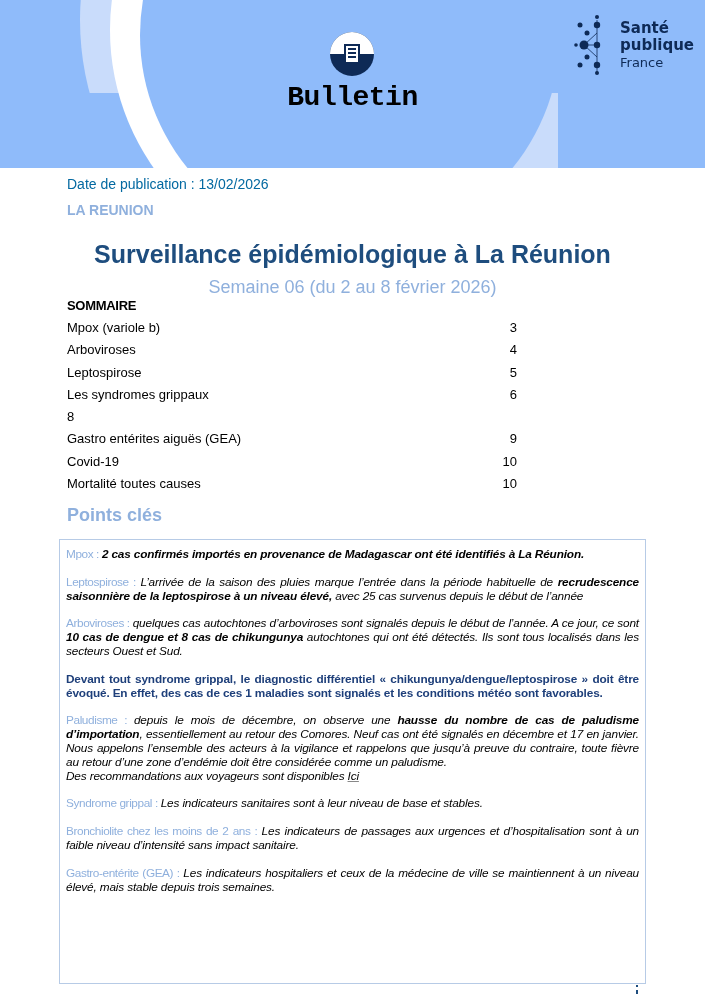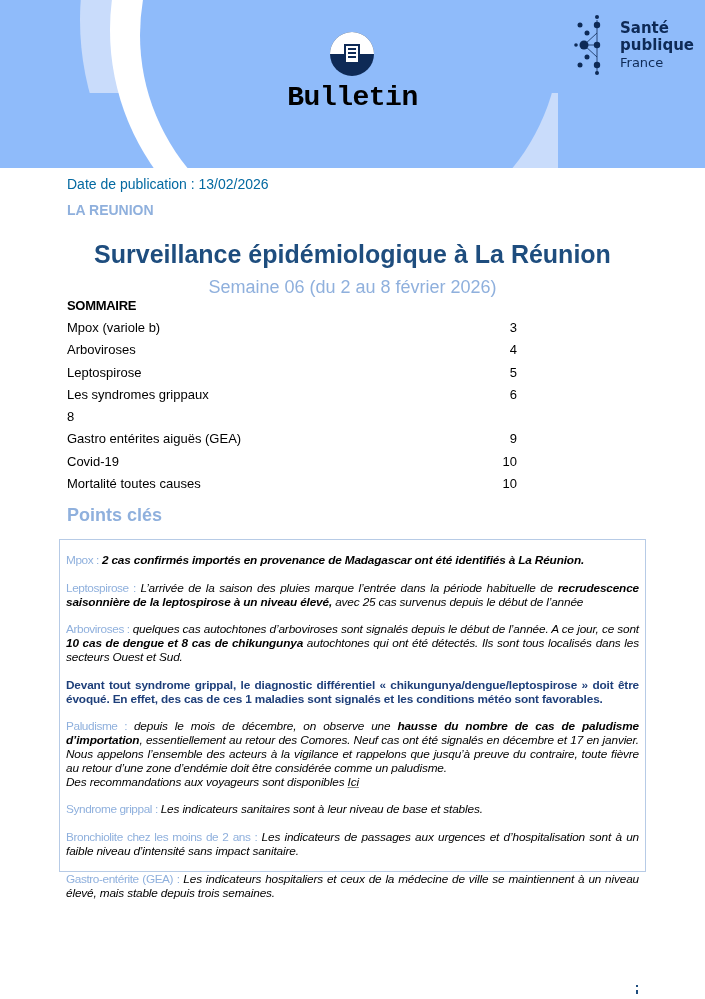--- a/index.html
+++ b/index.html
@@ -34,21 +34,21 @@
   .main-title { position: absolute; left: 0; width: 705px; top: 240px; text-align: center; font-size: 25px; font-weight: bold; color: #1e4d7e; }
   .subtitle { position: absolute; left: 0; width: 705px; top: 277px; text-align: center; font-size: 18px; color: #8fb0dd; }
 
   
   .sommaire-title { position: absolute; left: 67px; top: 298px; font-size: 13px; font-weight: bold; letter-spacing: -0.3px; }
   .toc { position: absolute; left: 67px; top: 317px; width: 450px; }
   .toc-row { display: flex; justify-content: space-between; height: 22.3px; font-size: 13px; line-height: 22px; }
 
   
   .points-title { position: absolute; left: 67px; top: 505px; font-size: 18px; font-weight: bold; color: #8fb0dd; }
-  .points-box { position: absolute; left: 59px; top: 539px; width: 587px; height: 333px; border: 1px solid #b7cbe6; padding: 14px 6px 0 6px; }
+  .points-box { position: absolute; left: 59px; top: 539px; width: 587px; height: 445px; border: 1px solid #b7cbe6; padding: 8px 6px 0 6px; }
   .para { font-size: 11.8px; line-height: 13.8px; font-style: italic; text-align: justify; margin-bottom: 14px; letter-spacing: -0.15px; }
   .para .lbl { font-style: normal; color: #8fb0dd; letter-spacing: -0.4px; }
   .para b { font-weight: bold; }
   .para.note { font-style: normal; font-weight: bold; color: #1e3f7a; }
   .para .link { text-decoration: underline; text-decoration-color: #888; }
 
   .page-marker { position: absolute; left: 636px; top: 985px; width: 2px; height: 10px; }
   .page-marker i { position: absolute; left: 0; width: 2px; height: 2px; background: #1e4d7e; }
 </style>
 </head>

